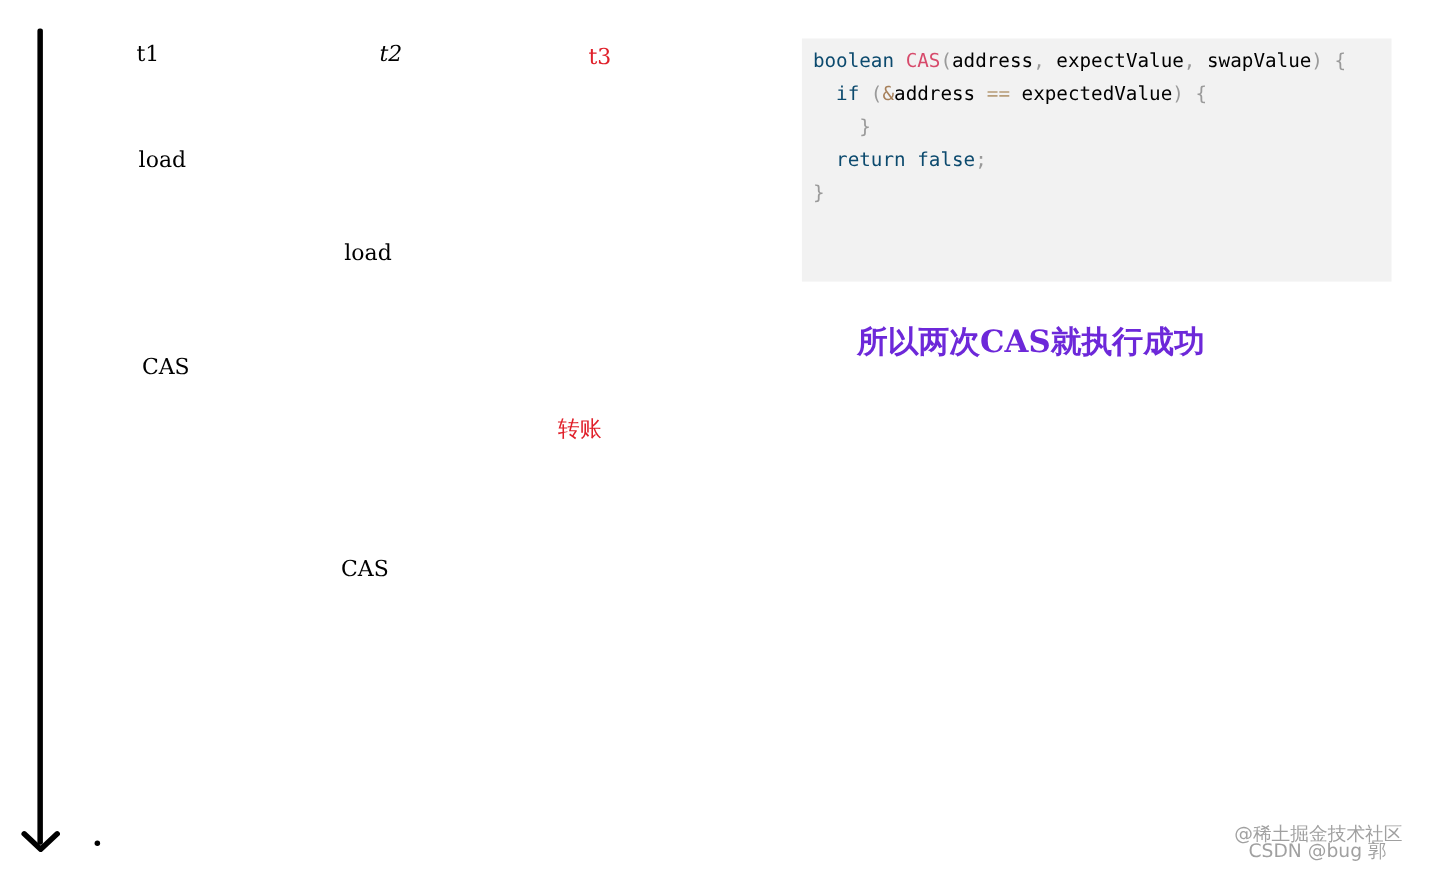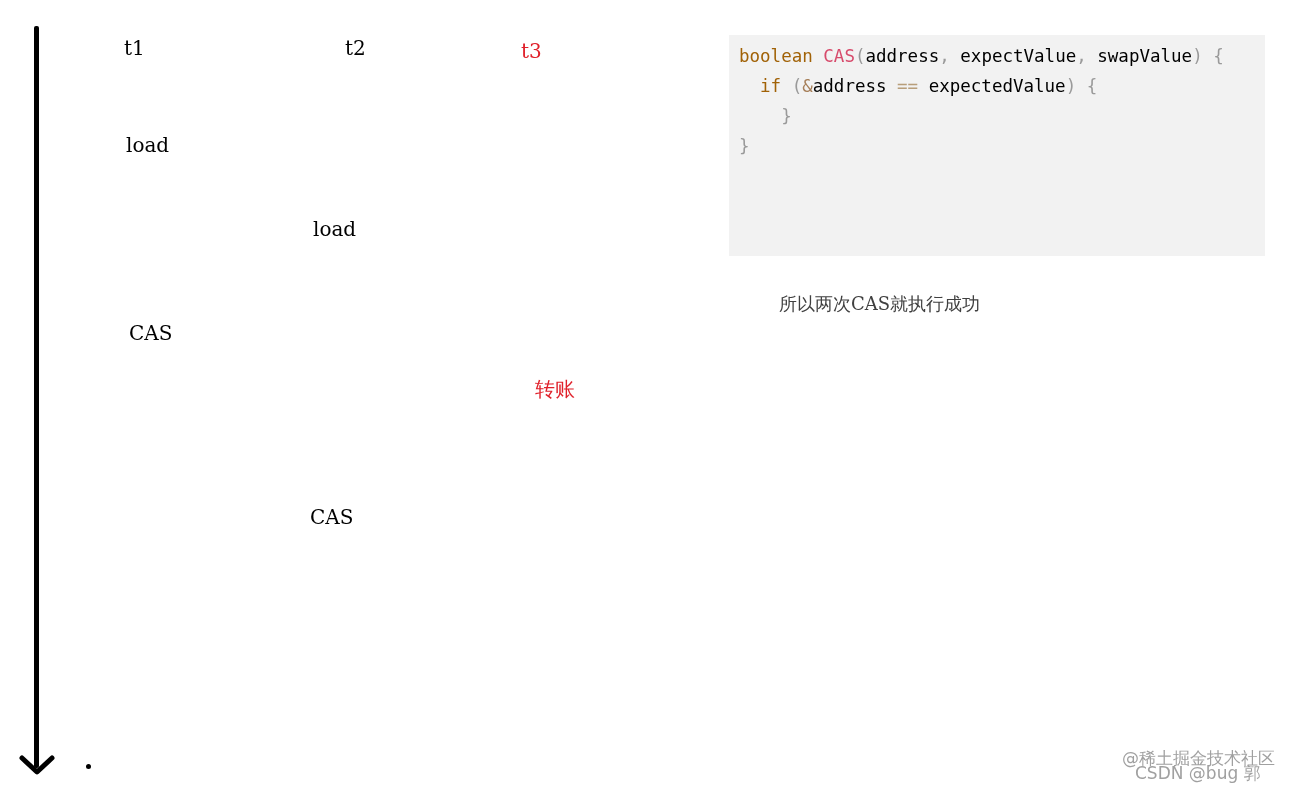--- a/index.html
+++ b/index.html
@@ -17,53 +17,54 @@
   }
   .arrow-svg { position: absolute; left: 18px; top: 748px; }
   .dot { position: absolute; left: 86px; top: 764px; width: 5px; height: 5px; border-radius: 50%; background: #000; }
   .code {
     position: absolute; left: 729px; top: 35px; width: 536px; height: 221px;
     background: #f2f2f2; box-sizing: border-box; padding: 6px 0 0 10px;
     font-family: "DejaVu Sans Mono", "Liberation Mono", monospace;
     font-size: 17.5px; line-height: 30px; color: #000;
   }
   .code .ln { white-space: pre; display: block; height: 30px; }
-  .kw { color: #a16207; }
+  .kw { color: #0c4a6e; }
   .fn { color: #d74a6b; }
   .pn { color: #9a9a9a; }
   .amp { color: #a67f59; }
   .op { color: #b89e7a; }
-  .summary { font-size: 18px; font-weight: normal; color: #404040; font-family: "DejaVu Serif", serif; }
+  .summary { font-size: 28px; font-weight: bold; color: #6d28d9; font-family: "DejaVu Serif", serif; }
   .wm {
     position: absolute; font-family: "DejaVu Sans", "Liberation Sans", sans-serif;
     font-size: 17px; color: rgba(150,150,150,0.9); white-space: nowrap;
   }
 </style>
 </head>
 <body>
 
 <div class="timeline"></div>
 <svg class="arrow-svg" width="40" height="30">
   <polyline points="4,10 19,24 34,10" fill="none" stroke="#000" stroke-width="5" stroke-linecap="round" stroke-linejoin="round"></polyline>
 </svg>
 <div class="dot"></div>
 
 <div class="abs lbl" style="left:124px; top:38px;">t1</div>
-<div class="abs lbl" style="left:345px; top:38px;">t2</div>
-<div class="abs lbl red" style="left:521px; top:41px;">t3</div>
+<div class="abs lbl" style="left:345px; top:38px;font-style:italic;">t2</div>
+<div class="abs lbl red" style="left:535px; top:41px;">t3</div>
 
 <div class="abs lbl" style="left:126px; top:135px;">load</div>
 <div class="abs lbl" style="left:313px; top:219px;">load</div>
 <div class="abs lbl" style="left:129px; top:323px;">CAS</div>
-<div class="abs lbl red" style="left:535px; top:379px;">转账</div>
+<div class="abs lbl red" style="left:507px; top:379px;">转账</div>
 <div class="abs lbl" style="left:310px; top:507px;">CAS</div>
 
 <div class="code">
   <span class="ln"><span class="kw">boolean</span> <span class="fn">CAS</span><span class="pn">(</span><span>address</span><span class="pn">,</span><span> expectValue</span><span class="pn">,</span><span> swapValue</span><span class="pn">)</span><span class="pn"> {</span></span>
   <span class="ln"><span>  </span><span class="kw">if</span><span class="pn"> (</span><span class="amp">&amp;</span><span>address</span><span class="op"> ==</span><span> expectedValue</span><span class="pn">)</span><span class="pn"> {</span></span>
   <span class="ln"><span>    </span><span class="pn">}</span></span>
+  <span class="ln"><span>  </span><span class="kw">return</span><span class="kw"> false</span><span class="pn">;</span></span>
   <span class="ln"><span class="pn">}</span></span>
 </div>
 
 <div class="abs summary" style="left:779px; top:292px;">所以两次CAS就执行成功</div>
 
 <div class="wm" style="left:1122px; top:747px;text-align:center;">@稀土掘金技术社区</div>
 <div class="wm" style="left:1135px; top:762px;">CSDN @bug 郭</div>
 
 </body></html>

